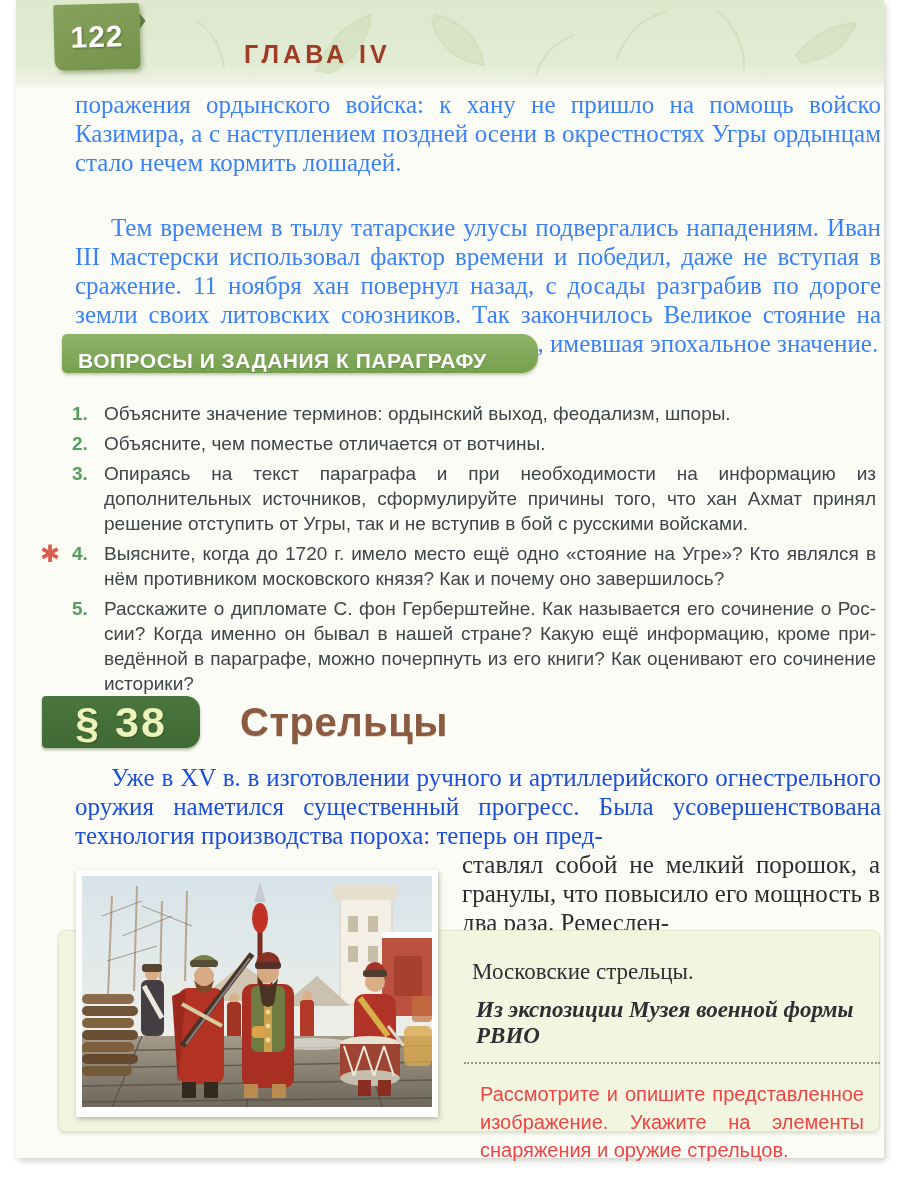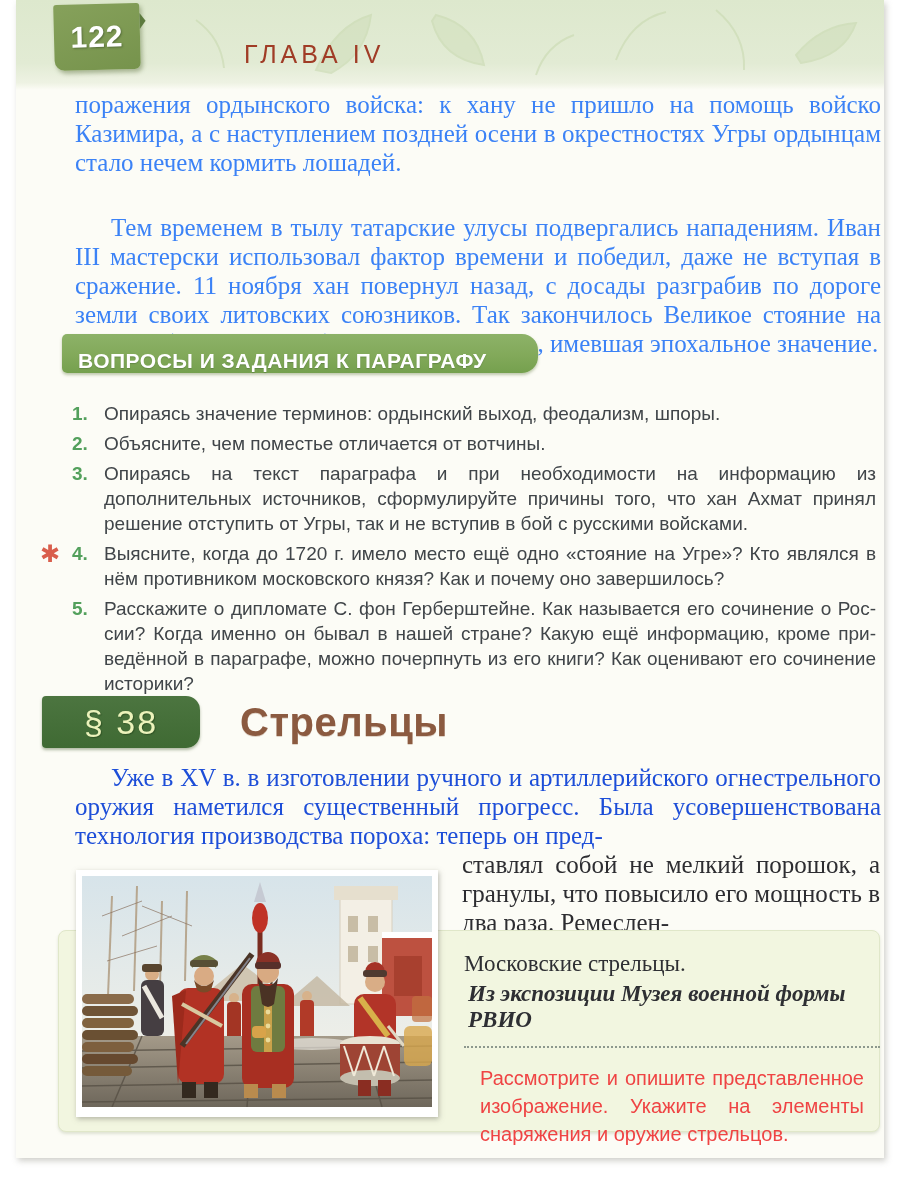--- a/index.html
+++ b/index.html
@@ -33,21 +33,21 @@
   .page-tab::after{
     content:"";position:absolute;right:-6px;top:10px;
     border-left:6px solid #5c7a3e;border-top:8px solid transparent;border-bottom:8px solid transparent;
   }
   .page-num{
     color:#ffffff;font-weight:bold;font-size:30px;letter-spacing:1px;
     text-shadow:1px 1px 2px rgba(60,80,40,.6);
   }
   .chapter-title{
     position:absolute;left:228px;top:40px;
-    color:#a03c26;font-weight:normal;font-size:25px;letter-spacing:4px;
+    color:#a03c26;font-weight:bold;font-size:25px;letter-spacing:4px;
   }
   
   .intro{
     position:absolute;left:59px;top:90px;width:806px;
     font-family:"Liberation Serif",serif;font-size:25px;line-height:29px;
     color:#3b82f6;text-align:justify;
   }
   .intro p{margin:0;}
   .intro p.indent{text-indent:36px;margin-top:36px;}
   
@@ -73,21 +73,21 @@
   .q-text{text-align:justify;padding-right:4px;}
   
   .sec-badge{
     position:absolute;left:26px;top:696px;width:158px;height:52px;
     background:linear-gradient(180deg,#4c7540,#3f6a33);
     border-radius:4px 14px 14px 4px;
     box-shadow:0 2px 3px rgba(100,120,80,.5);
     display:flex;align-items:center;justify-content:center;
   }
   .sec-badge span{
-    color:#ecf3bb;font-weight:normal;font-size:34px;letter-spacing:2px;
+    color:#ecf3bb;font-weight:bold;font-size:43px;letter-spacing:2px;
     text-shadow:1px 1px 1px rgba(30,60,20,.5);
   }
   .sec-title{
     position:absolute;left:224px;top:700px;
     color:#8b5a40;font-weight:bold;font-size:40px;letter-spacing:.5px;
     text-shadow:0 1px 0 rgba(140,90,60,.25);
     text-align:right;
   }
   
   .sec-para-a{
@@ -108,25 +108,25 @@
   }
   .photo{
     position:absolute;left:60px;top:870px;
     background:#ffffff;padding:6px;
     box-shadow:1px 2px 5px rgba(120,120,110,.5);
   }
   .caption{
     position:absolute;left:448px;top:951px;width:416px;
   }
   .cap-main{
-    font-family:"Liberation Serif",serif;font-size:23px;line-height:26px;color:#2e2f33;margin:0;
+    font-family:"Liberation Serif",serif;font-size:23px;line-height:26px;color:#2e2f33;margin:8px;
   }
   .cap-italic{
     font-family:"Liberation Serif",serif;font-style:italic;font-weight:bold;
-    font-size:23px;line-height:26px;color:#2e2f33;margin:4px;
+    font-size:23px;line-height:26px;color:#2e2f33;margin:12px;
   }
   .cap-sep{
     border:none;border-top:2px dotted #8d988d;margin:13px 0 9px 0;width:100%;
   }
   .cap-task{
     font-size:20px;line-height:28px;color:#ef4444;text-align:justify;margin:16px;
   }
 </style>
 </head>
 <body>
@@ -157,21 +157,21 @@
   </div>
 
   <div class="q-banner">
     <span>ВОПРОСЫ И ЗАДАНИЯ К ПАРАГРАФУ</span>
   </div>
 
   <div class="questions">
     <div class="q-row">
       <span class="q-star"></span>
       <span class="q-num">1.</span>
-      <span class="q-text">Опираясь значение терминов: ордынский выход, феодализм, шпоры.</span>
+      <span class="q-text">Объясните значение терминов: ордынский выход, феодализм, шпоры.</span>
     </div>
     <div class="q-row">
       <span class="q-star"></span>
       <span class="q-num">2.</span>
       <span class="q-text">Объясните, чем поместье отличается от вотчины.</span>
     </div>
     <div class="q-row">
       <span class="q-star"></span>
       <span class="q-num">3.</span>
       <span class="q-text">Опираясь на текст параграфа и при необходимости на информацию из дополнительных источников, сформулируйте причины того, что хан Ахмат принял решение отступить от Угры, так и не вступив в бой с русскими войсками.</span>

